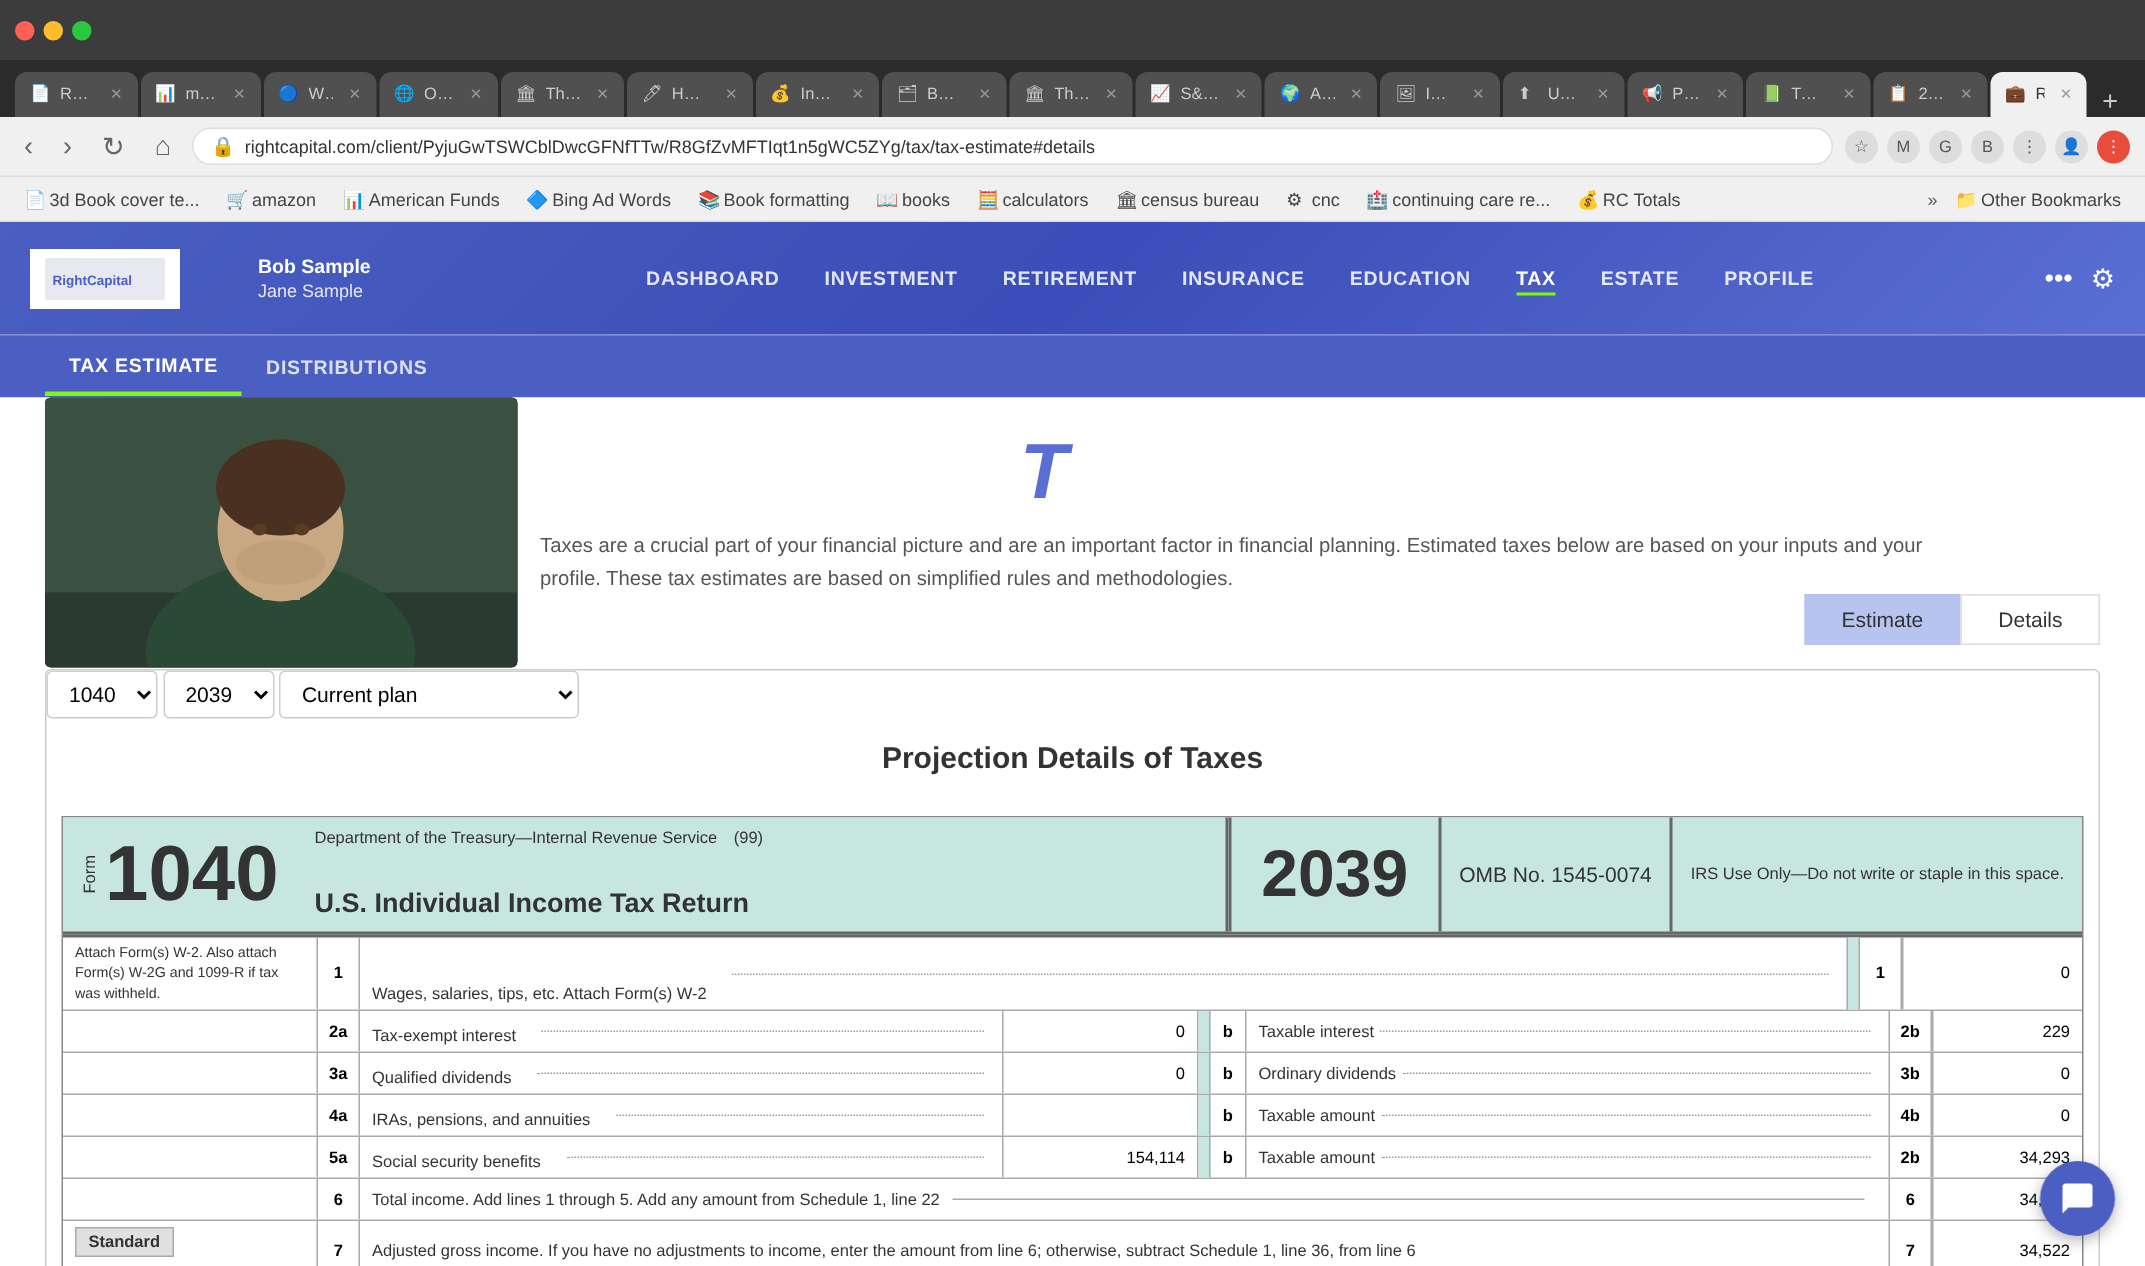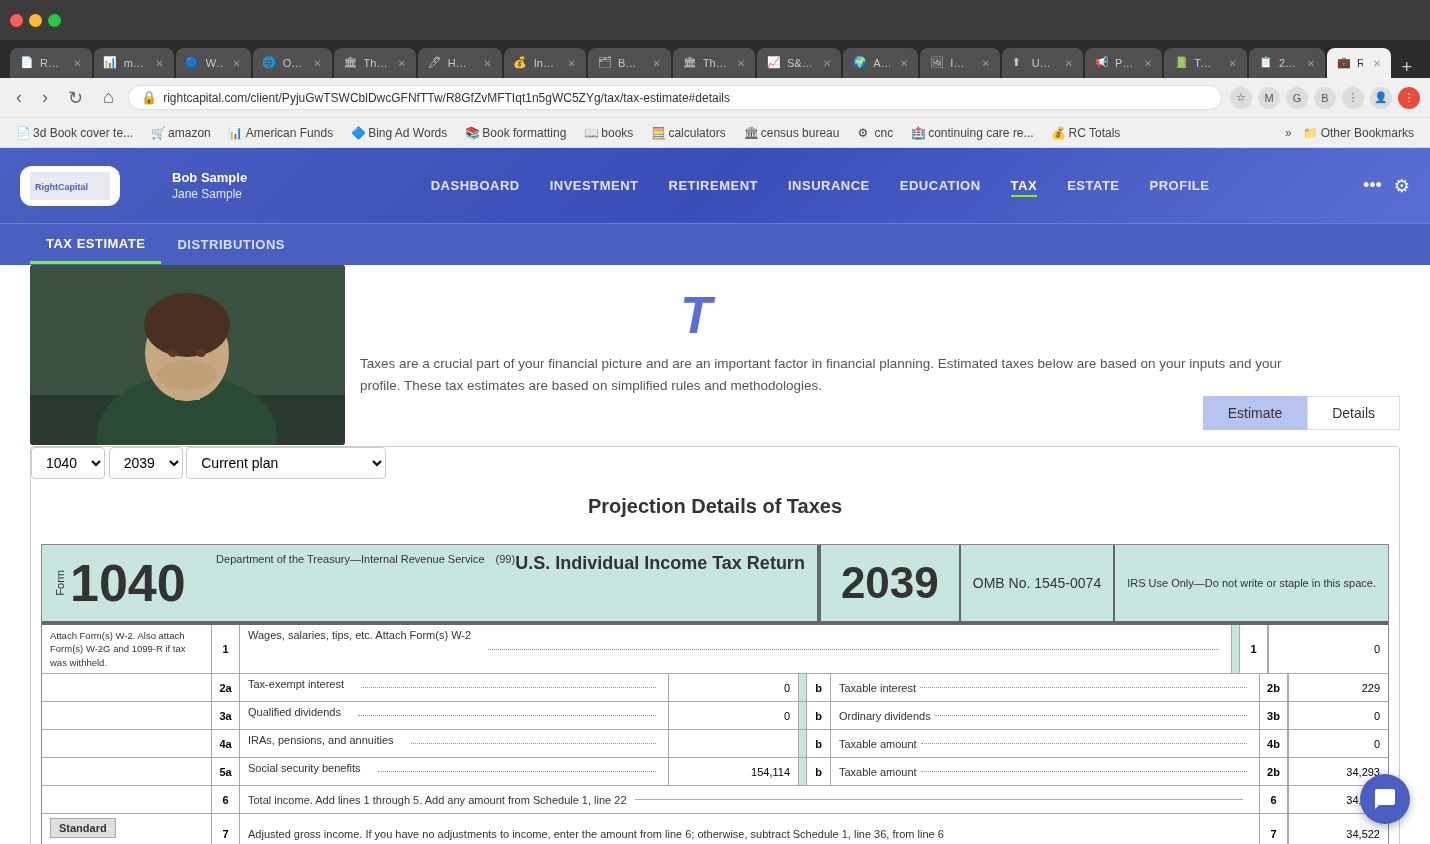--- a/index.html
+++ b/index.html
@@ -31,21 +31,21 @@
     .bookmark { display: flex; align-items: center; gap: 3px; color: #444; cursor: pointer; white-space: nowrap; padding: 2px 6px; border-radius: 3px; }
     .bm-icon { width: 14px; height: 14px; flex-shrink: 0; }
     .more-bookmarks { color: #555; cursor: pointer; margin-left: auto; }
 
     
     .app-wrapper { background: white; }
 
     
     .app-header { background: linear-gradient(135deg, #4a5fc1 0%, #3b4db8 50%, #5a6fd4 100%); display: flex; align-items: center; padding: 0 20px; height: 75px; }
     .logo-area { display: flex; flex-direction: column; margin-right: 40px; }
-    .logo-box { background: white; padding: 6px 10px; border-radius: 12px; }
+    .logo-box { background: white; padding: 6px 10px; border-radius: 0; }
     .logo-img { width: 80px; height: 28px; background: #e8e8e8; border-radius: 2px; display: flex; align-items: center; justify-content: center; font-size: 9px; color: #666; }
     .client-name { color: white; font-size: 13px; font-weight: 600; line-height: 1.3; }
     .client-name2 { color: rgba(255,255,255,0.85); font-size: 12px; }
     .main-nav { display: flex; align-items: center; gap: 30px; flex: 1; justify-content: center; }
     .nav-item { color: rgba(255,255,255,0.85); font-size: 13px; font-weight: 600; letter-spacing: 0.5px; cursor: pointer; padding: 4px 0; text-transform: uppercase; }
     .nav-item.active { color: white; border-bottom: 2px solid #7cfc00; padding-bottom: 2px; }
     .nav-right { display: flex; align-items: center; gap: 12px; }
     .more-btn { color: white; font-size: 18px; cursor: pointer; }
     .settings-btn { color: white; font-size: 18px; cursor: pointer; }
 
@@ -73,35 +73,35 @@
     .tax-form-container { border: 1px solid #ccc; border-radius: 4px; overflow: hidden; }
     .form-select { padding: 6px 10px; border: 1px solid #ccc; border-radius: 4px; font-size: 14px; background: white; }
     .plan-select { padding: 6px 10px; border: 1px solid #ccc; border-radius: 4px; font-size: 14px; background: white; width: 200px; margin-left: auto; }
 
     
     .form-1040 { border: 1px solid #888; margin: 10px; }
     .form-1040-header { background: #c8e6e0; display: flex; align-items: stretch; border-bottom: 2px solid #666; }
     .form-label-area { padding: 8px 12px; display: flex; align-items: center; gap: 4px; }
     .form-label-vertical { writing-mode: vertical-rl; transform: rotate(180deg); font-size: 11px; color: #333; }
     .form-number { font-size: 52px; font-weight: 900; color: #333; }
-    .form-agency { padding: 8px 12px; display: flex; flex-direction: row; justify-content: flex-end; border-right: 2px solid #666; flex: 1; }
+    .form-agency { padding: 8px 12px; display: flex; flex-direction: column; justify-content: space-between; border-right: 2px solid #666; flex: 1; }
     .agency-name { font-size: 11px; color: #333; }
     .form-title { font-size: 18px; font-weight: 900; color: #333; }
     .form-year-area { background: #c8e6e0; display: flex; align-items: center; justify-content: center; padding: 0 20px; border-left: 2px solid #666; border-right: 2px solid #666; }
     .form-year { font-size: 44px; font-weight: 900; color: #333; }
     .form-omb { display: flex; flex-direction: column; justify-content: center; padding: 8px 12px; border-right: 2px solid #666; font-size: 14px; color: #333; }
     .form-irs-note { display: flex; flex-direction: column; justify-content: center; padding: 8px 12px; font-size: 11px; color: #333; }
 
     
     .form-body { border-top: 2px solid #666; }
     .form-row { display: flex; align-items: stretch; border-bottom: 1px solid #aaa; min-height: 28px; }
     .form-row:last-child { border-bottom: none; }
     .row-label-left { width: 170px; flex-shrink: 0; padding: 4px 8px; font-size: 10px; color: #333; border-right: 1px solid #aaa; }
     .row-num { width: 28px; flex-shrink: 0; padding: 4px 4px; font-size: 11px; font-weight: 600; text-align: center; border-right: 1px solid #aaa; display: flex; align-items: center; justify-content: center; }
-    .row-desc { flex: 1; padding: 4px 8px; font-size: 11px; color: #333; display: flex; align-items: flex-start; border-right: 1px solid #aaa; gap: 13px; }
+    .row-desc { flex: 1; padding: 4px 8px; font-size: 11px; color: #333; display: flex; align-items: flex-end; border-right: 1px solid #aaa; gap: 13px; }
     .row-input-field { width: 130px; flex-shrink: 0; padding: 4px 8px; font-size: 11px; text-align: right; border-right: 1px solid #aaa; display: flex; align-items: center; justify-content: flex-end; }
     .row-divider { width: 8px; flex-shrink: 0; background: #c8e6e0; border-right: 1px solid #aaa; }
     .row-b-label { width: 24px; flex-shrink: 0; font-size: 11px; font-weight: 600; text-align: center; border-right: 1px solid #aaa; display: flex; align-items: center; justify-content: center; }
     .row-b-desc { flex: 1; padding: 4px 8px; font-size: 11px; color: #333; display: flex; align-items: center; border-right: 1px solid #aaa; text-align: right; }
     .row-b-value { width: 100px; flex-shrink: 0; padding: 4px 8px; font-size: 11px; text-align: right; display: flex; align-items: center; justify-content: flex-end; }
     .dotted { border-bottom: 1px dotted #999; flex: 1; margin: 0 4px; height: 1px; align-self: center; }
 
     .full-row { width: 100%; padding: 4px 8px; font-size: 11px; color: #333; display: flex; align-items: center; }
 
     .attach-text { font-size: 9.5px; line-height: 1.4; }

